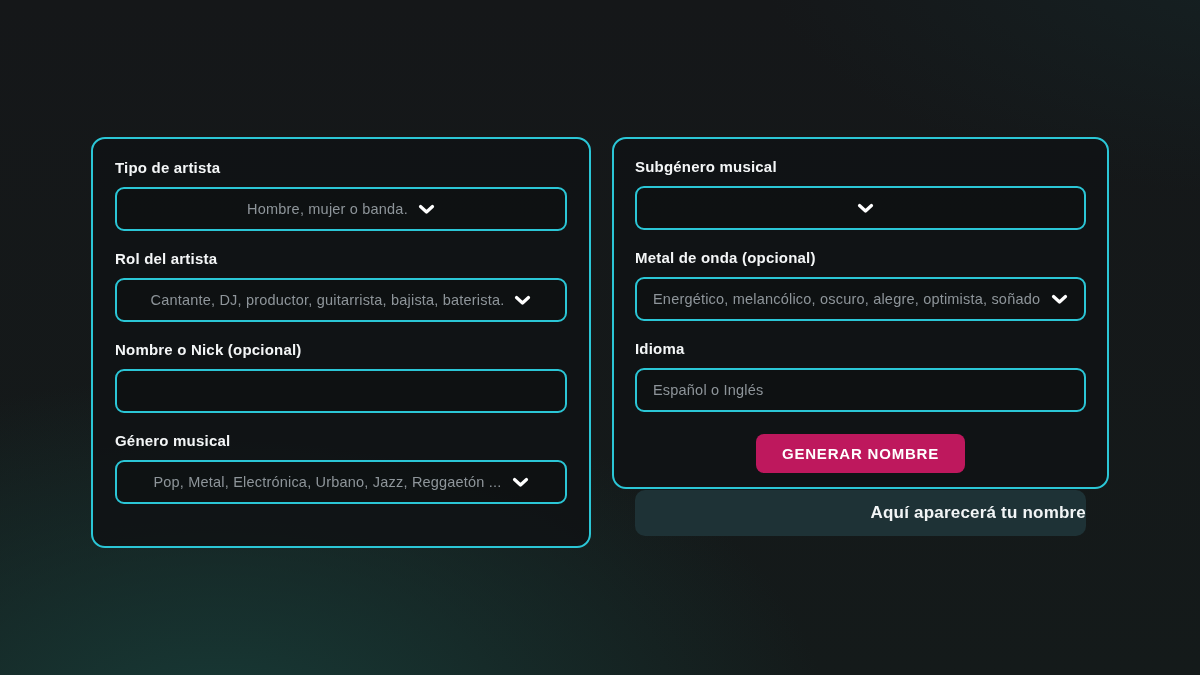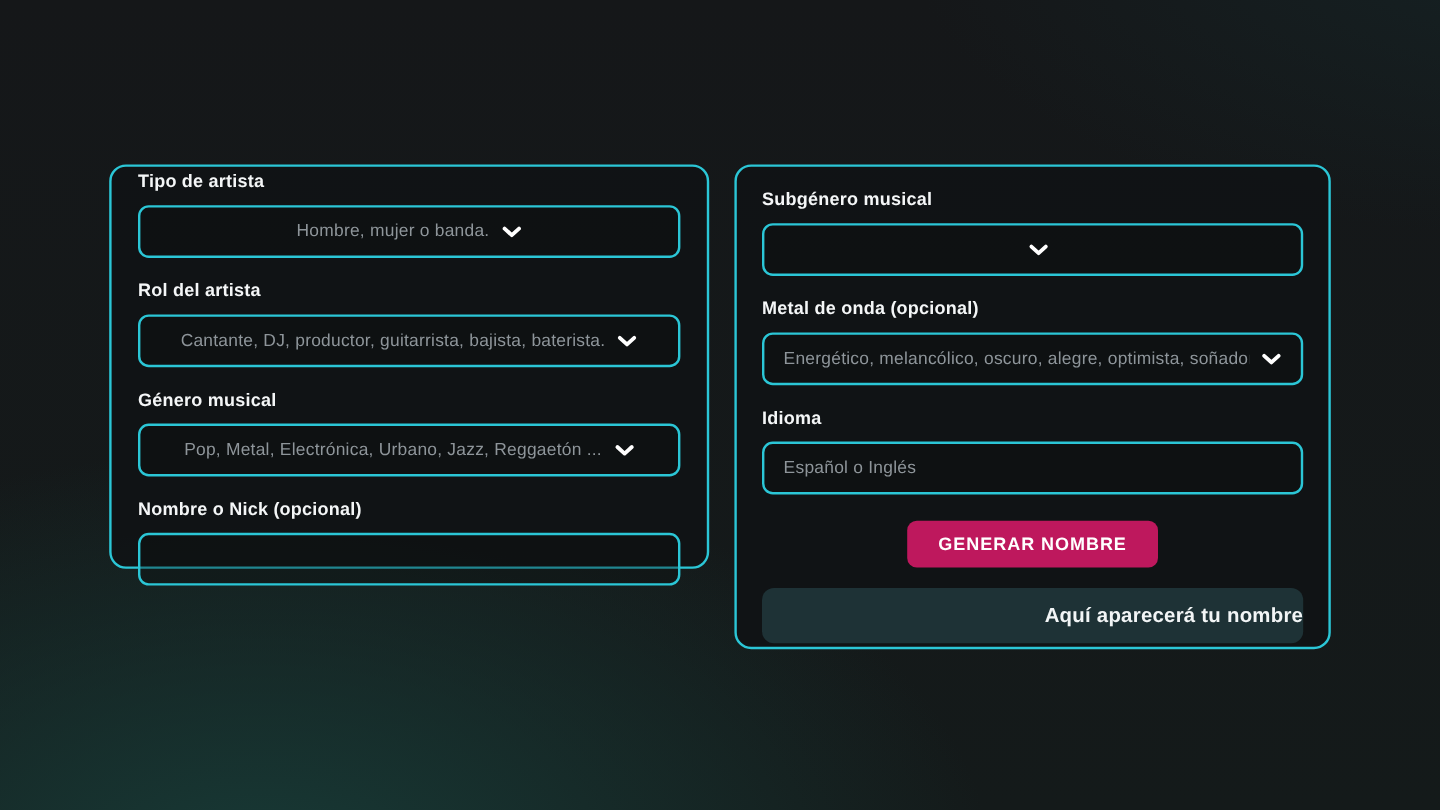--- a/index.html
+++ b/index.html
@@ -18,22 +18,22 @@
     display: flex;
     justify-content: center;
     gap: 21px;
     padding-top: 137px;
   }
   .panel {
     border: 2px solid #2bc6d6;
     border-radius: 14px;
     background: rgba(16, 18, 21, 0.88);
   }
-  .panel.left  { width: 500px; height: 337px; padding: 4px 22px; }
-  .panel.right { width: 497px; height: 404px; padding: 19px 21px; }
+  .panel.left  { width: 500px; height: 411px; padding: 20px 22px; }
+  .panel.right { width: 497px; height: 352px; padding: 19px 21px; }
 
   .field { margin-bottom: 19px; }
   .field-label {
     display: block;
     color: #f4f6f7;
     font-weight: 700;
     font-size: 15px;
     letter-spacing: 0.2px;
     margin-bottom: 10px;
     line-height: 18px;
@@ -113,34 +113,34 @@
         <span class="ph">Cantante, DJ, productor, guitarrista, bajista, baterista.</span>
         <span class="chevron">
           <svg width="17" height="11" viewBox="0 0 17 11">
               <path d="M2.5 2.5 L8.5 8 L14.5 2.5" fill="none" stroke="#ffffff" stroke-width="3.2" stroke-linecap="round" stroke-linejoin="round"></path>
             </svg>
         </span>
       </div>
     </div>
 
     <div class="field">
+      <span class="field-label">Nombre o Nick (opcional)</span>
+      <input class="control" type="text" placeholder="" style="">
+    </div>
+
+    <div class="field">
       <span class="field-label">Género musical</span>
       <div class="control select">
         <span class="ph">Pop, Metal, Electrónica, Urbano, Jazz, Reggaetón ...</span>
         <span class="chevron">
           <svg width="17" height="11" viewBox="0 0 17 11">
               <path d="M2.5 2.5 L8.5 8 L14.5 2.5" fill="none" stroke="#ffffff" stroke-width="3.2" stroke-linecap="round" stroke-linejoin="round"></path>
             </svg>
         </span>
       </div>
-    </div>
-
-    <div class="field">
-      <span class="field-label">Nombre o Nick (opcional)</span>
-      <input class="control" type="text" placeholder="" style="">
     </div>
 
   </section>
 
   <section class="panel right">
 
     <div class="field">
       <span class="field-label">Subgénero musical</span>
       <div class="control select">
         <span class="ph"></span>

